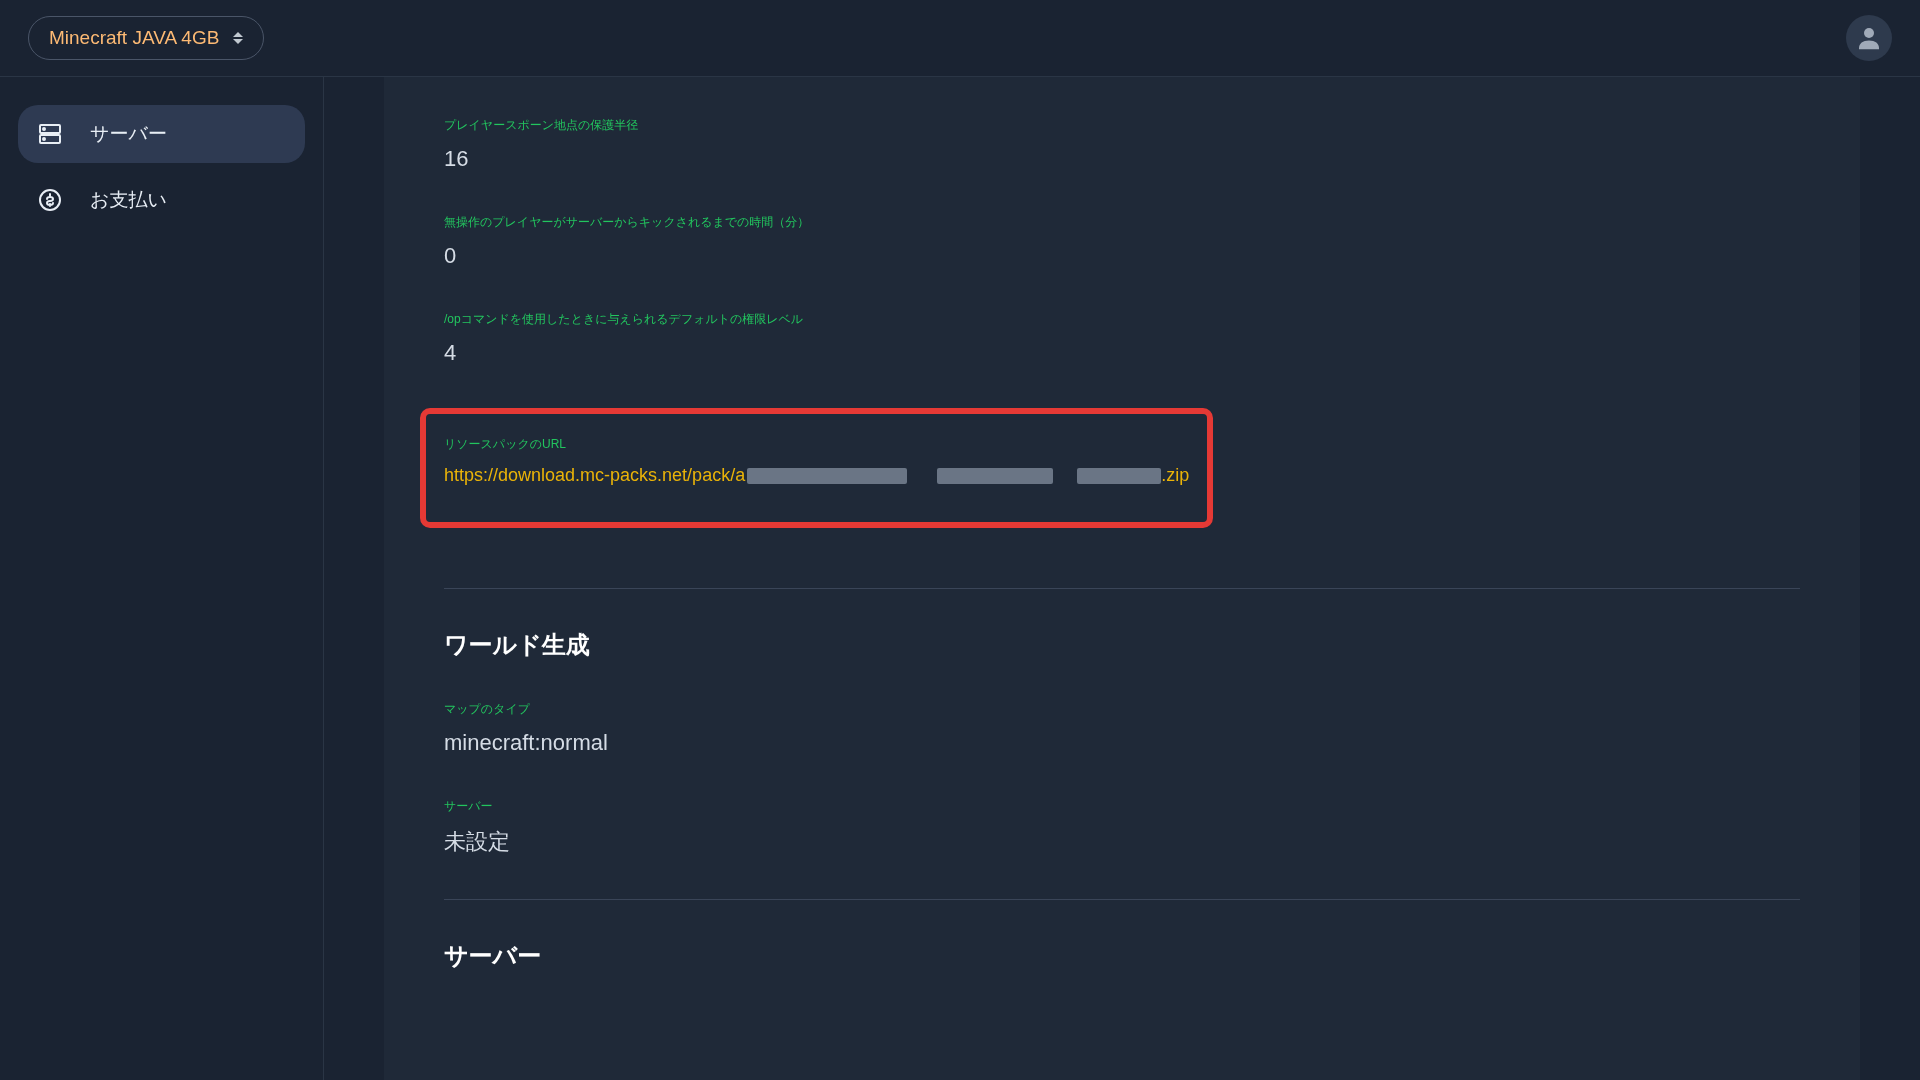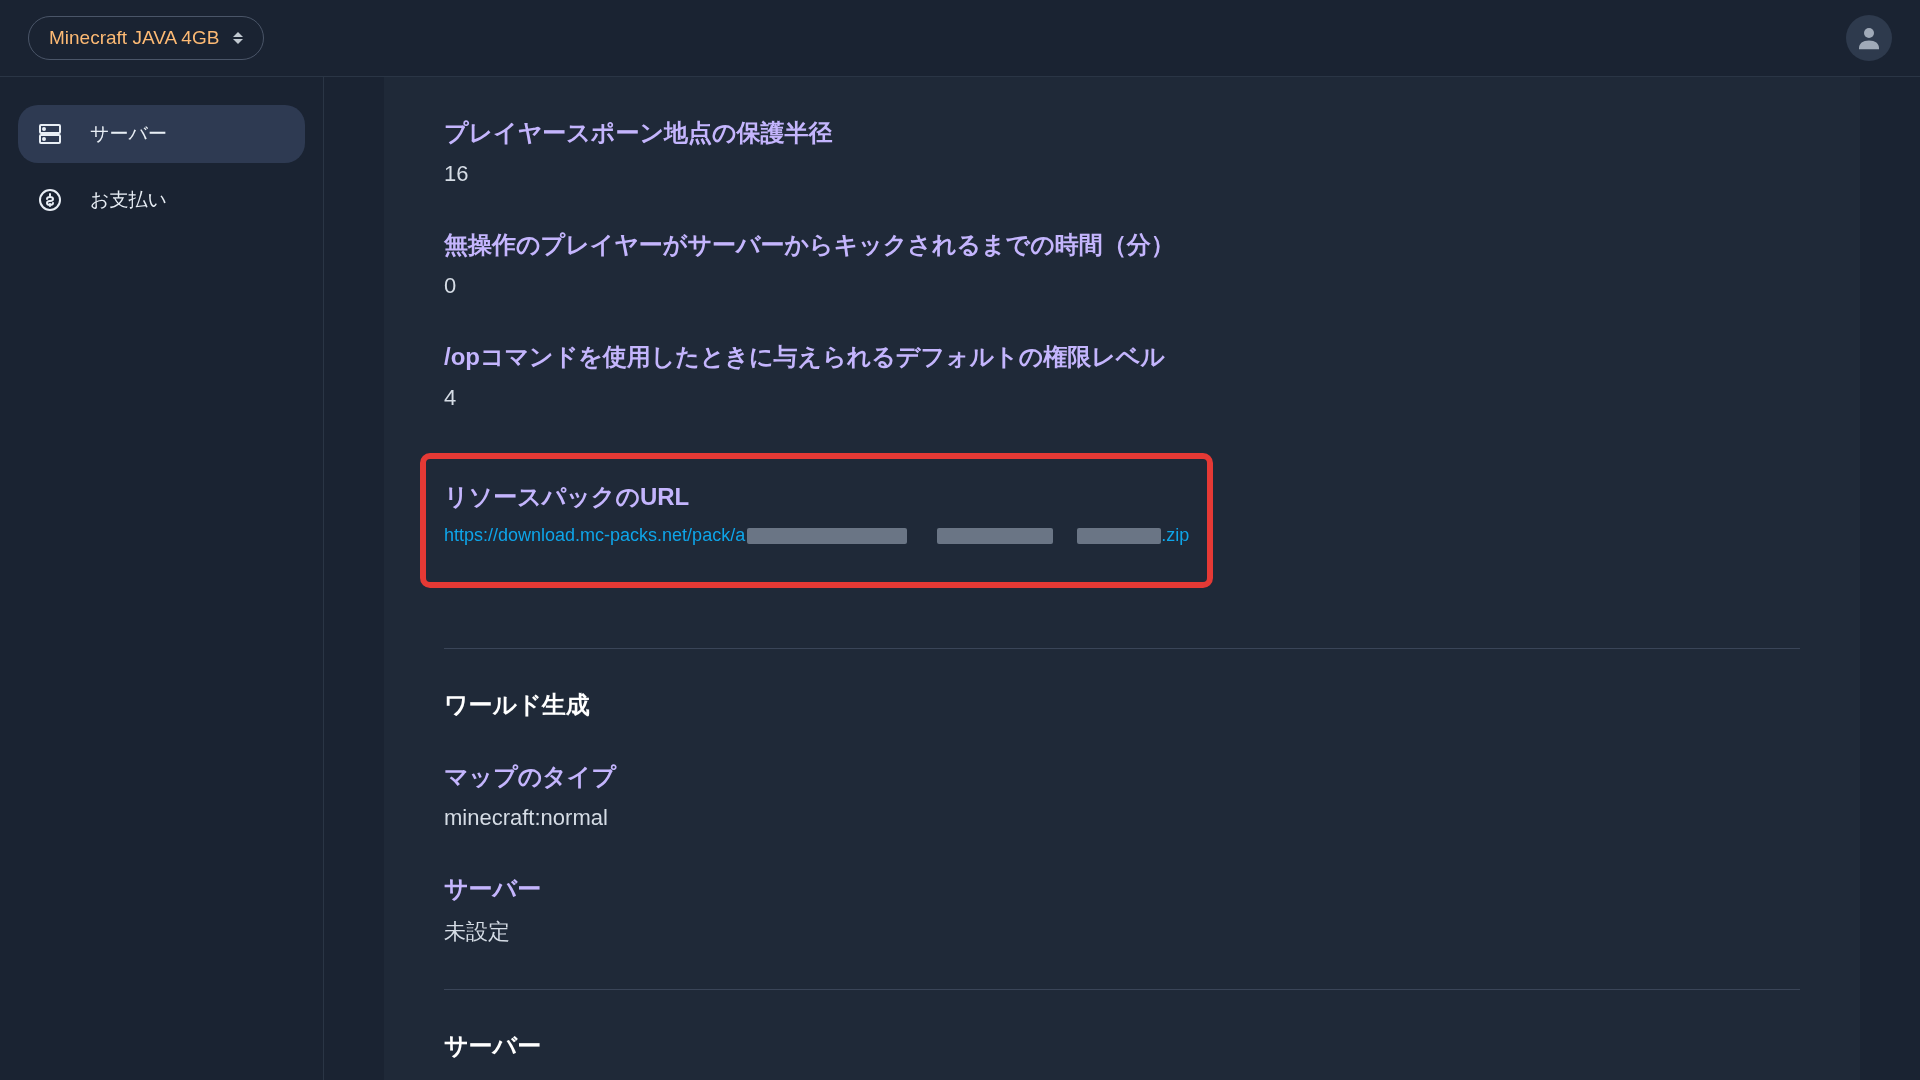--- a/index.html
+++ b/index.html
@@ -110,44 +110,44 @@
     .content-panel {
       background-color: #1f2938;
       min-height: 100%;
       padding: 40px 60px;
       max-width: 1490px;
     }
     .setting-item {
       margin-bottom: 42px;
     }
     .setting-label {
-      font-size: 24px;
-      font-weight: 700;
-      color: #c4b5fd;
+      font-size: 12px;
+      font-weight: 400;
+      color: #22c55e;
       margin-bottom: 12px;
     }
     .setting-value {
       font-size: 22px;
       color: #d5dce5;
     }
     .highlighted-box {
       border: 6px solid #e53935;
       border-radius: 10px;
       padding: 22px 18px 20px 18px;
       margin-left: -24px;
       margin-bottom: 30px;
       display: inline-block;
       min-width: 770px;
     }
     .highlighted-box .setting-item {
       margin-bottom: 16px;
     }
     .url-value {
       font-size: 18px;
-      color: #0ea5e9;
+      color: #eab308;
       display: flex;
       align-items: center;
       gap: 0;
     }
     .redacted {
       display: inline-block;
       background-color: #6a7585;
       height: 16px;
       border-radius: 2px;
     }

